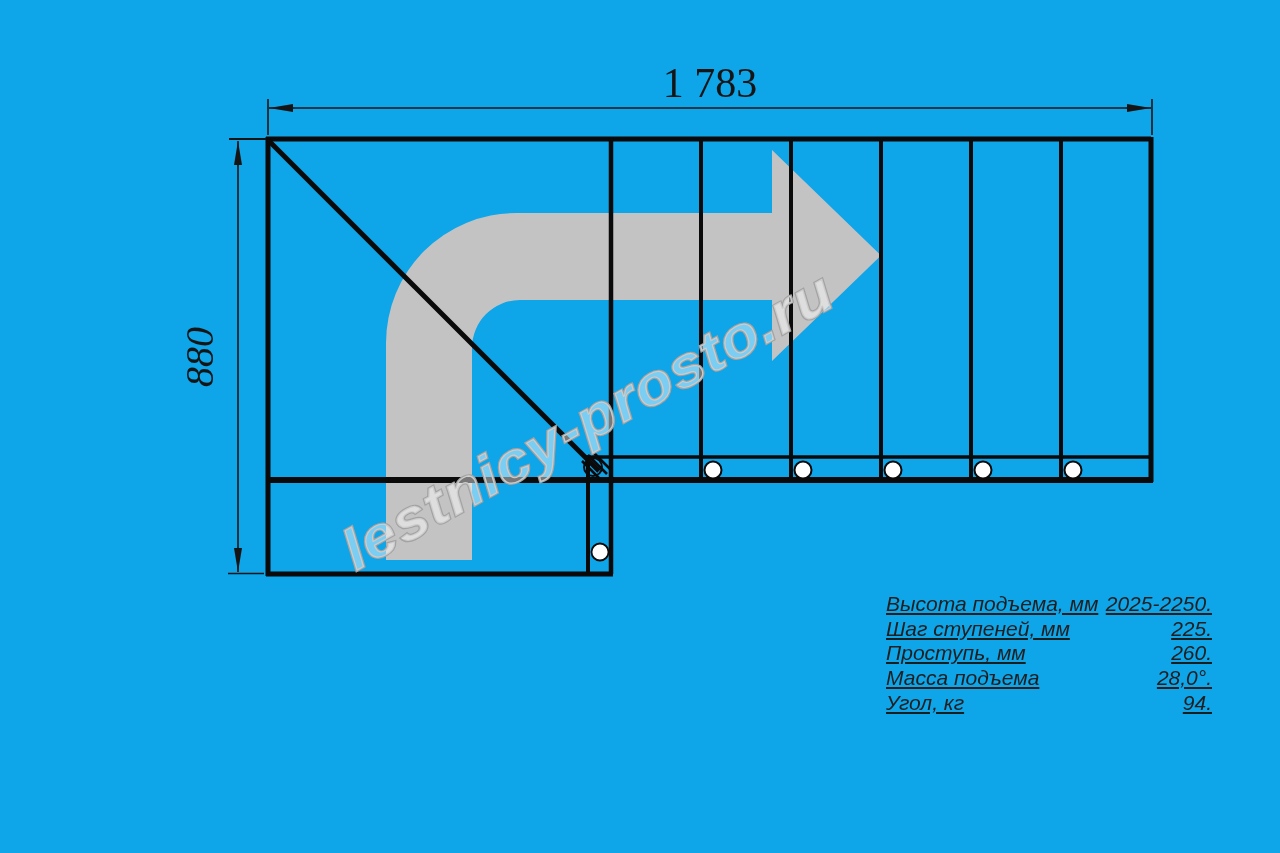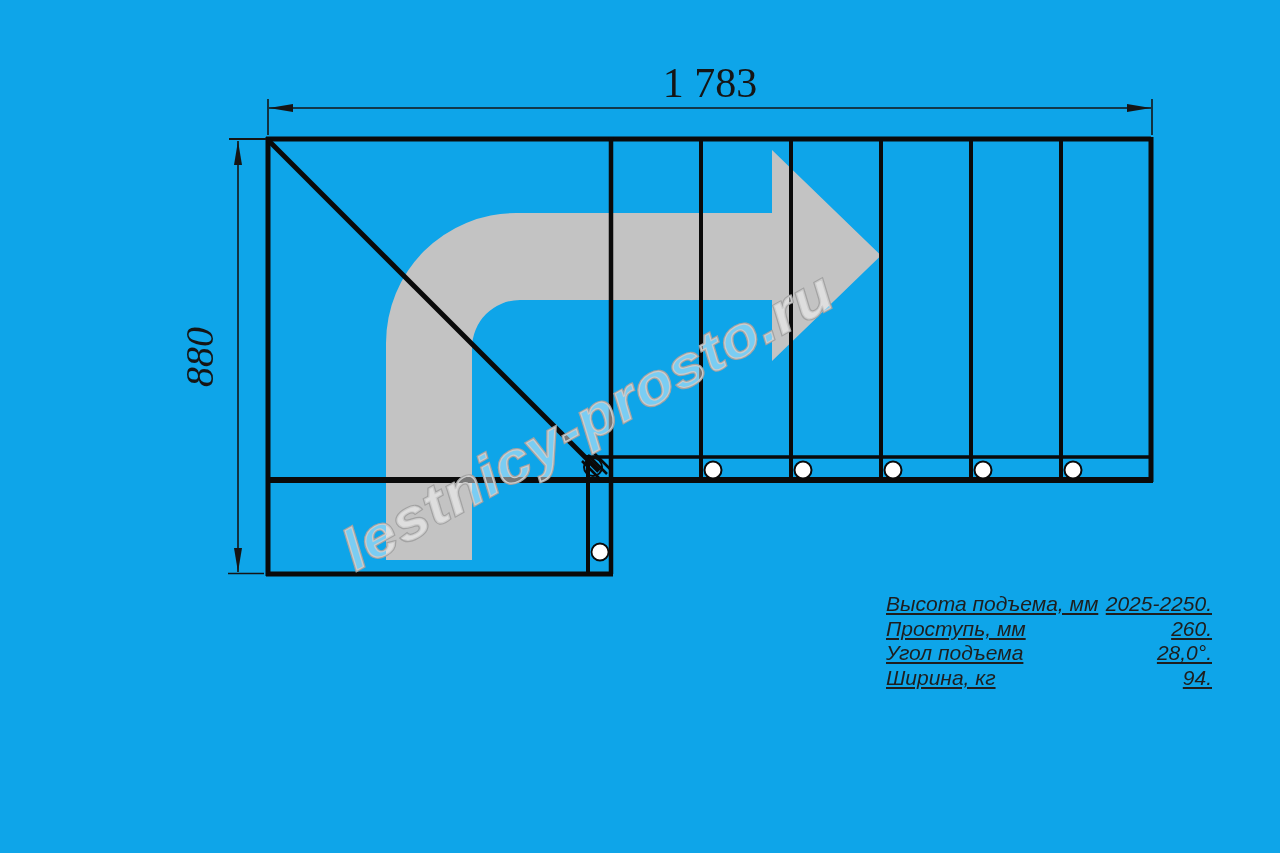--- a/index.html
+++ b/index.html
@@ -111,26 +111,30 @@
 
     <text class="watermark" x="588" y="440" text-anchor="middle" textLength="552" lengthAdjust="spacingAndGlyphs" transform="rotate(-29 588 421)" stroke="#a3a3a3">lestnicy-prosto.ru</text>
   </svg>
 
   <div class="specs">
       <div class="spec-row">
         <span class="spec-label">Высота подъема, мм</span>
         <span class="spec-value">2025-2250.</span>
       </div>
       <div class="spec-row">
+        <span class="spec-label">Шаг ступеней, мм</span>
+        <span class="spec-value">225.</span>
+      </div>
+      <div class="spec-row">
         <span class="spec-label">Проступь, мм</span>
         <span class="spec-value">260.</span>
       </div>
       <div class="spec-row">
-        <span class="spec-label">Угол подъема</span>
+        <span class="spec-label">Масса подъема</span>
         <span class="spec-value">28,0°.</span>
       </div>
       <div class="spec-row">
-        <span class="spec-label">Ширина, кг</span>
+        <span class="spec-label">Угол, кг</span>
         <span class="spec-value">94.</span>
       </div>
     </div>
 
 </div>
 
 </body></html>

